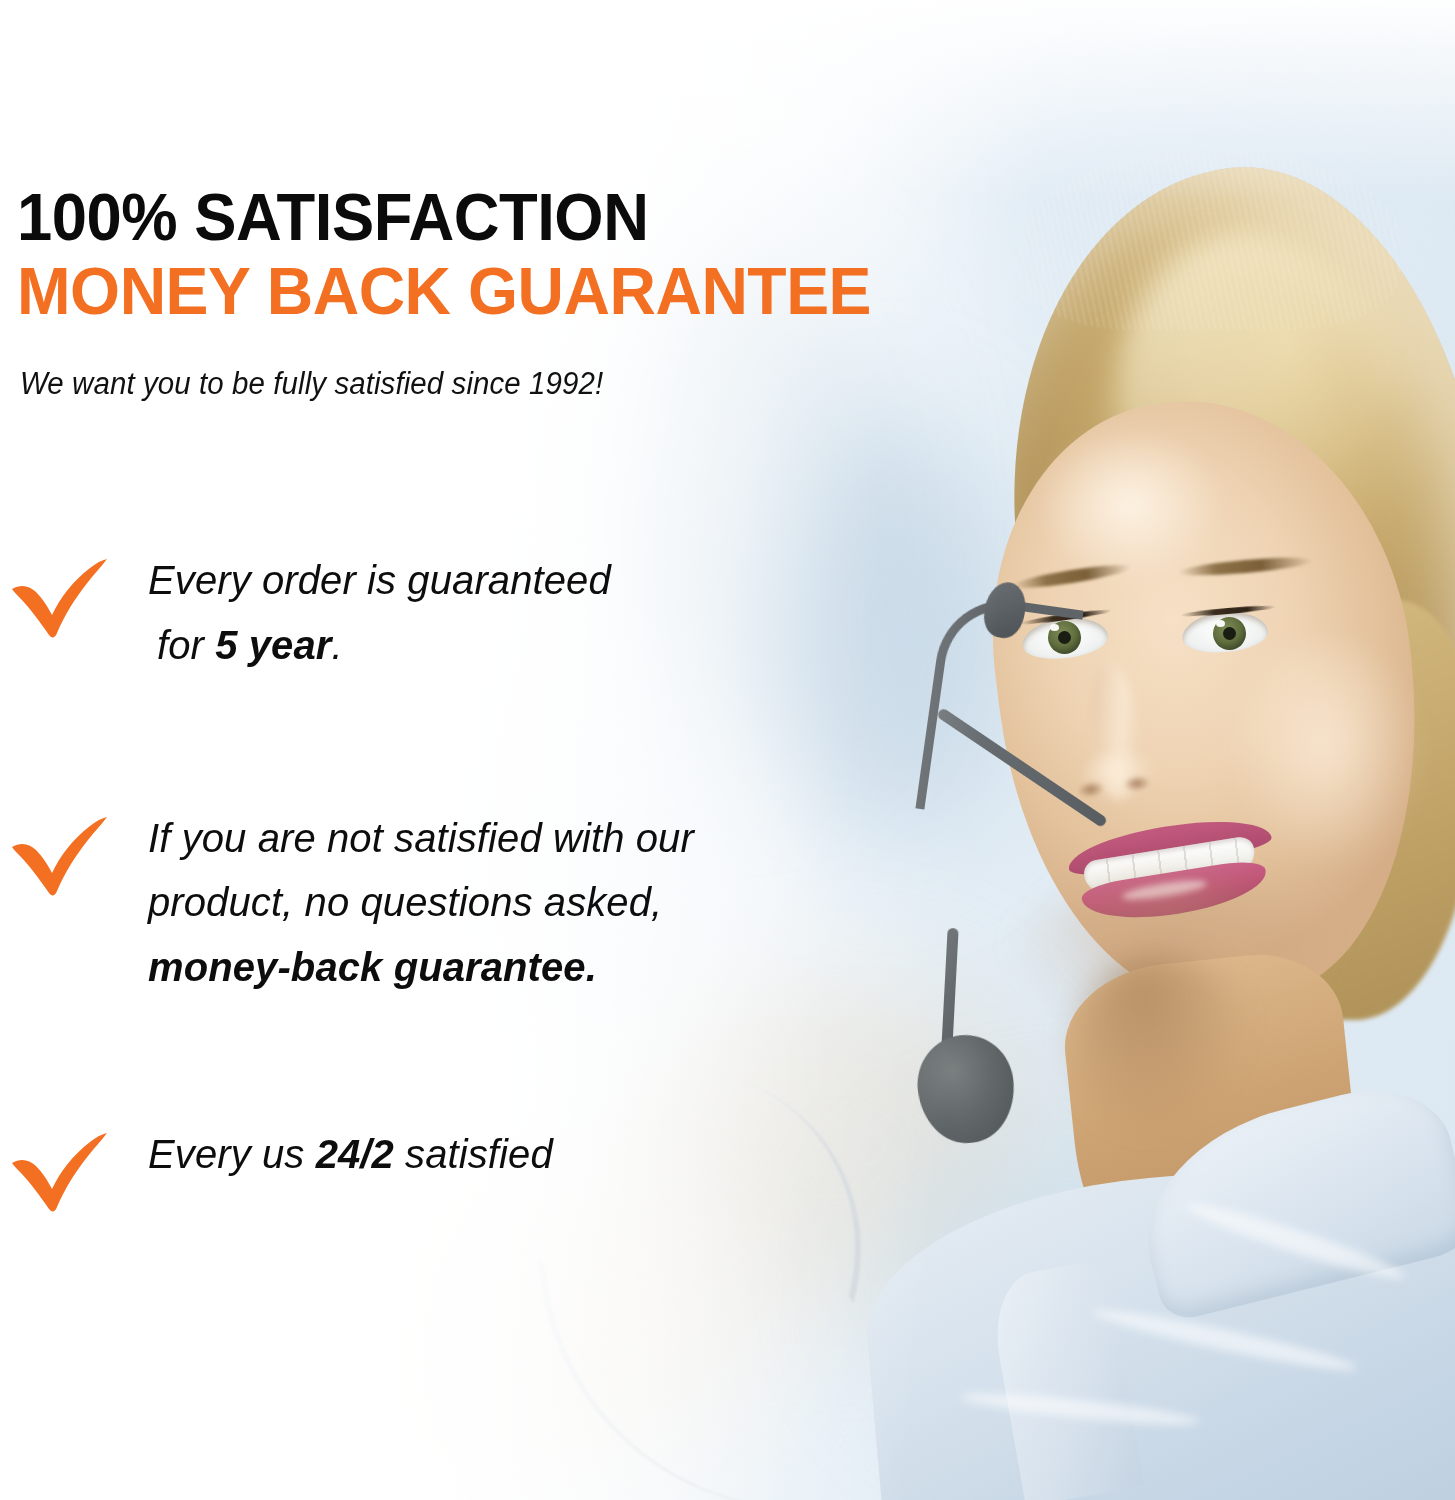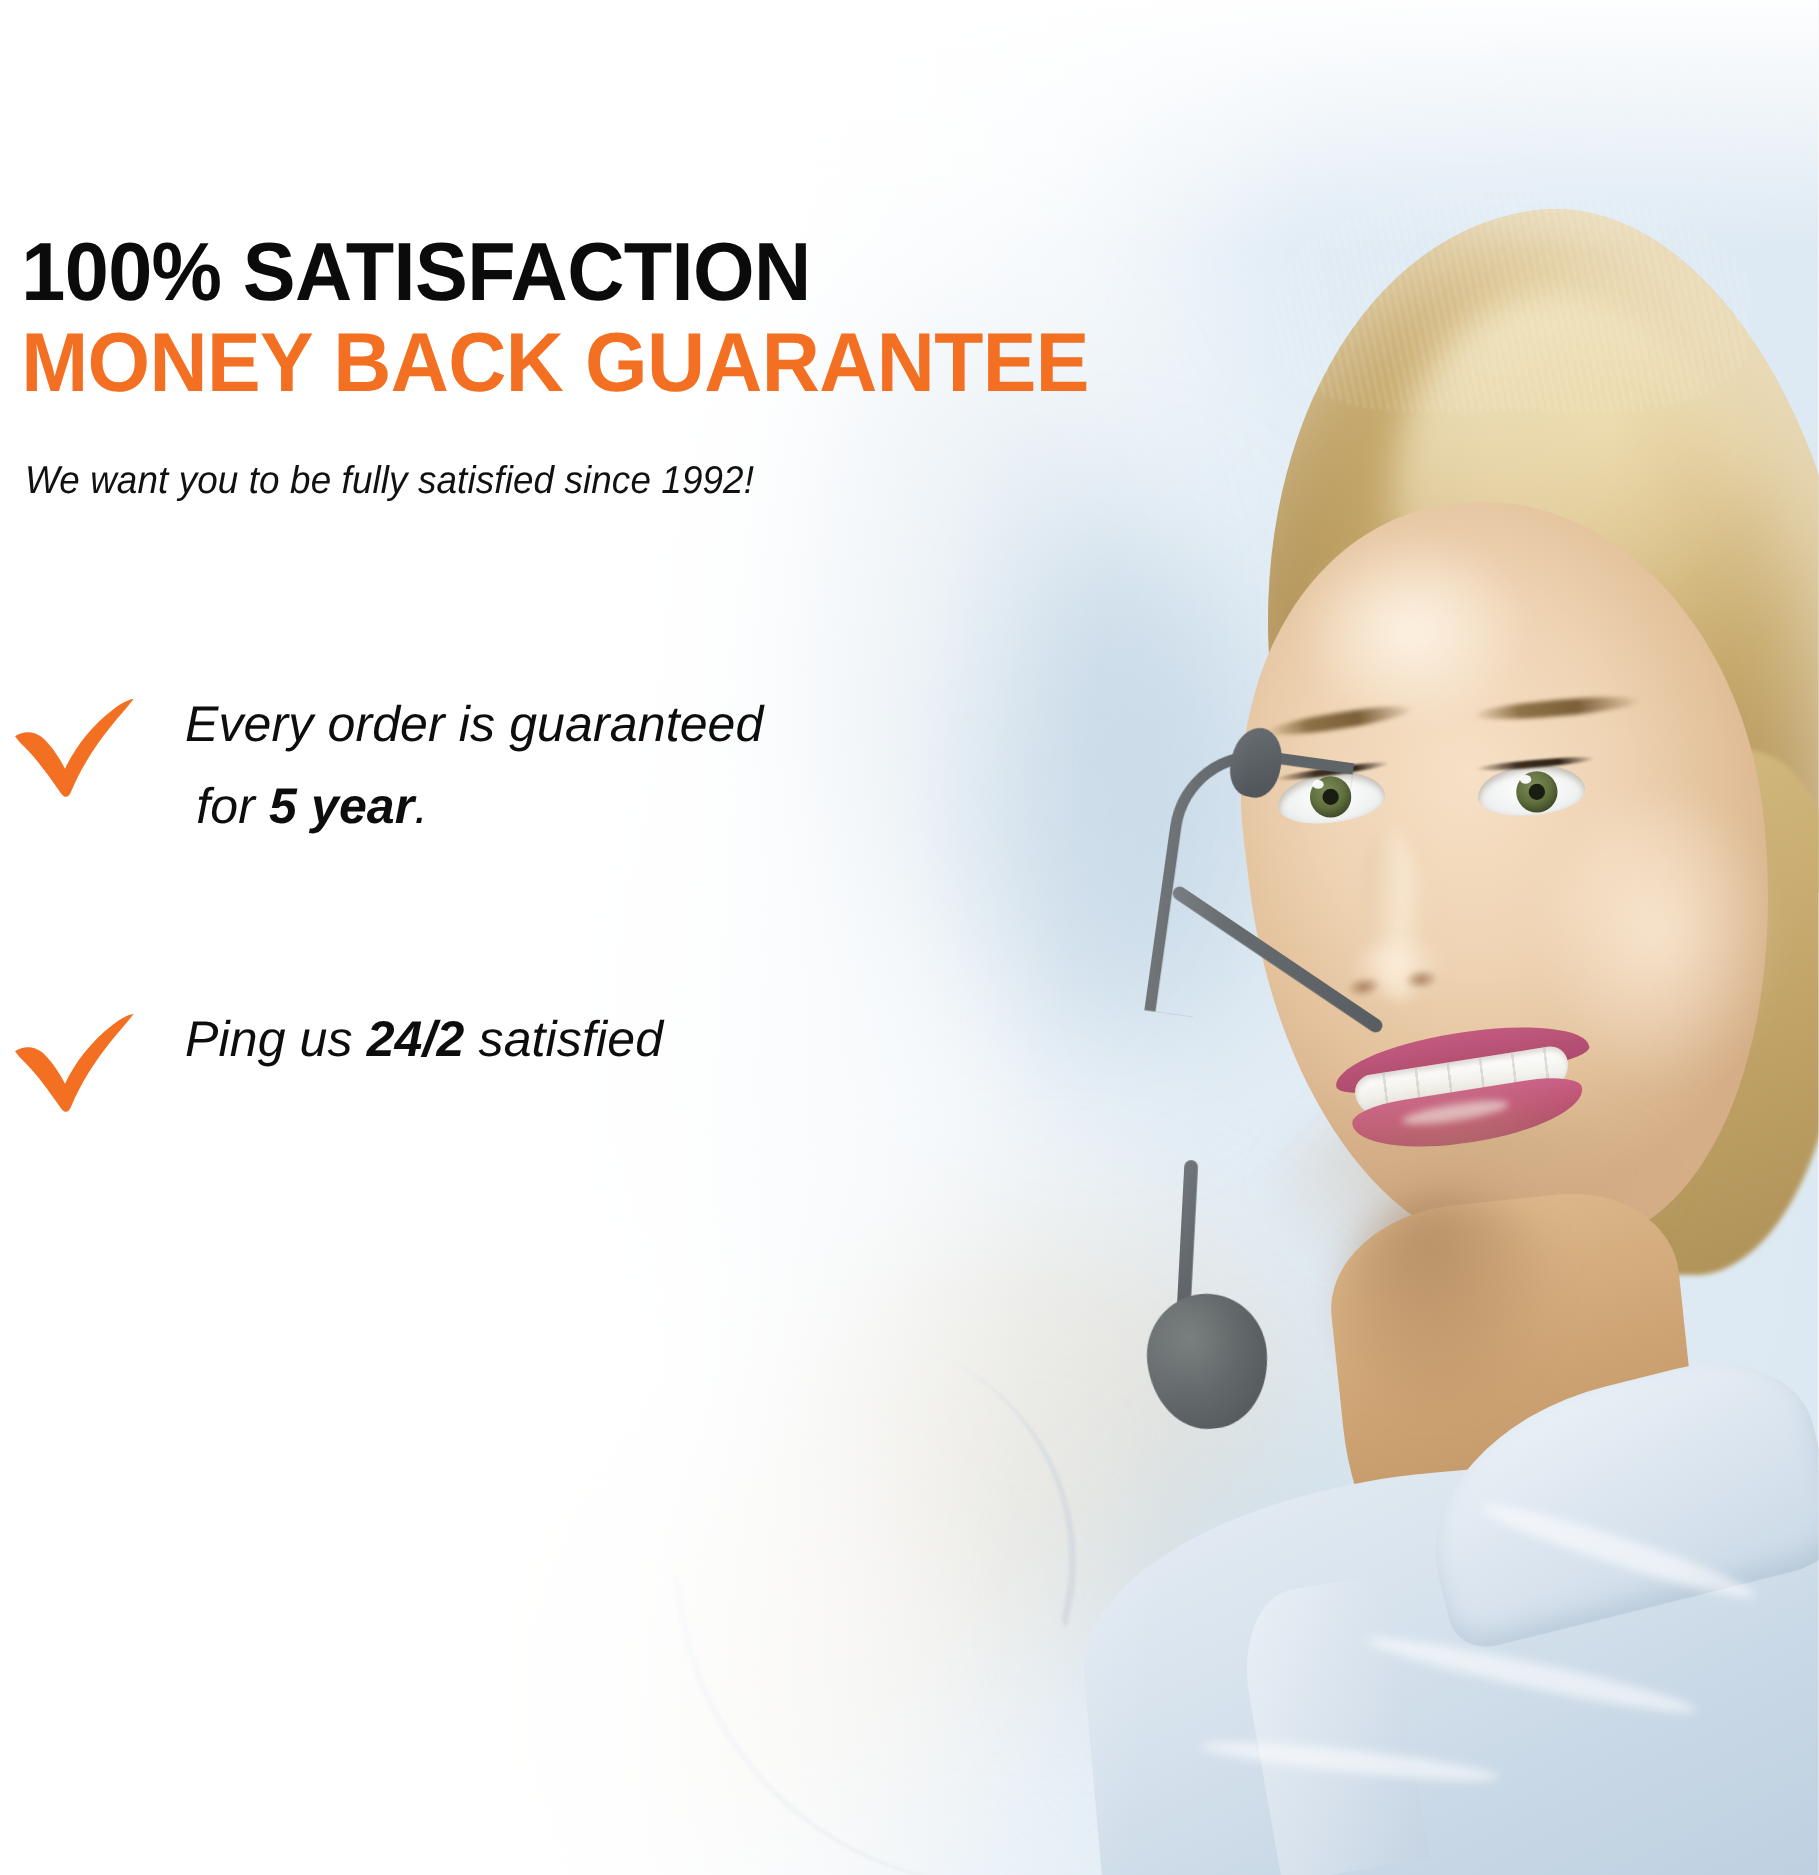--- a/index.html
+++ b/index.html
@@ -574,31 +574,47 @@
                      C45 82 42 83 39 79 C30 66 20 52 10 42
                      C7 39 4 36 2 33 Z" fill="#F36F21"></path>
           </svg>
         </span>
         <p class="bullet-text">
           <span class="ln">Every order is guaranteed</span>
           <span class="ln indent"><span>for </span><b>5 year</b><span>.</span></span>
         </p>
       </div>
 
+      <div class="bullet bullet-2">
+        <span class="check-icon">
+          <svg viewBox="0 0 100 84" xmlns="http://www.w3.org/2000/svg">
+            <path d="M2 33 C10 28 19 29 26 36 C32 42 38 51 42 59
+                     C50 42 63 25 80 12 C86 7 92 4 97 3
+                     C92 10 85 17 78 26 C66 41 55 58 47 77
+                     C45 82 42 83 39 79 C30 66 20 52 10 42
+                     C7 39 4 36 2 33 Z" fill="#F36F21"></path>
+          </svg>
+        </span>
+        <p class="bullet-text">
+          <span class="ln">If you are not satisfied with our</span>
+          <span class="ln">product, no questions asked,</span>
+          <span class="ln"><b>money-back guarantee.</b></span>
+        </p>
+      </div>
 
       <div class="bullet bullet-3">
         <span class="check-icon">
           <svg viewBox="0 0 100 84" xmlns="http://www.w3.org/2000/svg">
             <path d="M2 33 C10 28 19 29 26 36 C32 42 38 51 42 59
                      C50 42 63 25 80 12 C86 7 92 4 97 3
                      C92 10 85 17 78 26 C66 41 55 58 47 77
                      C45 82 42 83 39 79 C30 66 20 52 10 42
                      C7 39 4 36 2 33 Z" fill="#F36F21"></path>
           </svg>
         </span>
         <p class="bullet-text">
-          <span class="ln"><span>Ping us </span><b>24/2</b><span> satisfied</span></span>
+          <span class="ln"><span>Every us </span><b>24/2</b><span> satisfied</span></span>
         </p>
       </div>
 
     </div>
   </div>
 </div>
 
 </body></html>

